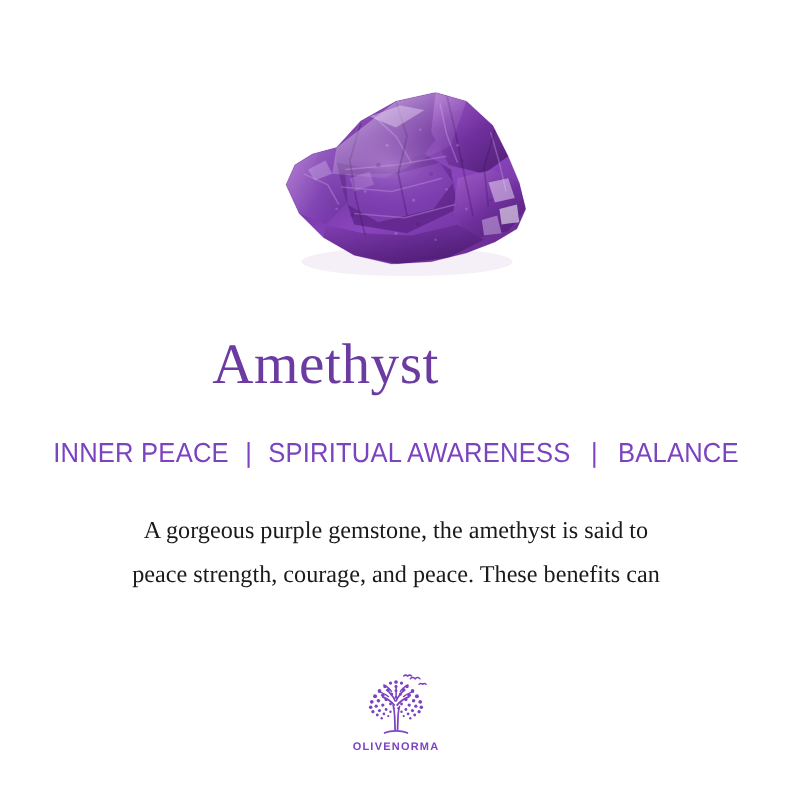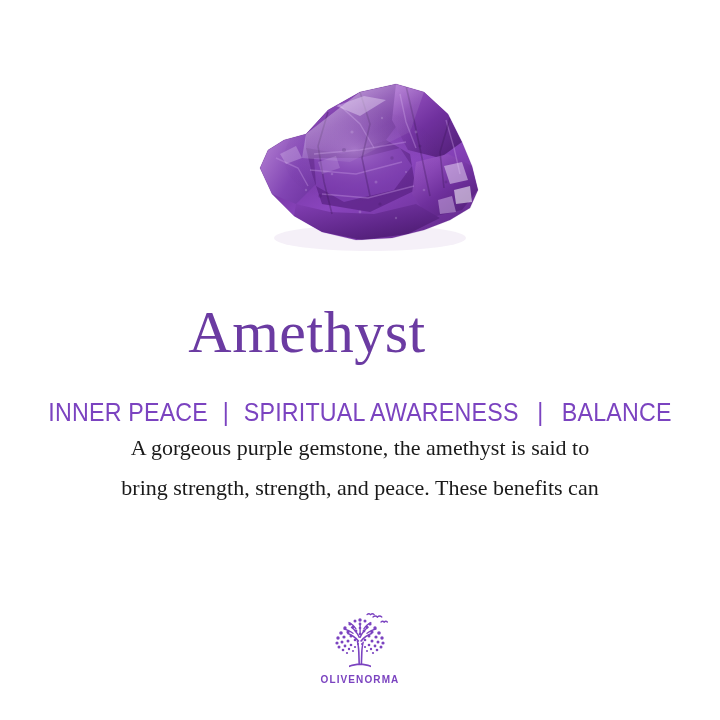--- a/index.html
+++ b/index.html
@@ -32,26 +32,26 @@
     height: 210px;
   }
   .crystal-svg {
     display: block;
     margin: 0 auto;
   }
 
   
   .title {
     position: absolute;
-    left: 11px;
+    left: 0;
     top: 300px;
     width: 592px;
     text-align: center;
     font-family: "Liberation Serif", "DejaVu Serif", serif;
-    font-size: 60px;
+    font-size: 52px;
     line-height: 64px;
     font-weight: 400;
     letter-spacing: 0.5px;
     color: #6B3BA2;
     white-space: nowrap;
   }
 
   
   .subtitle {
     position: absolute;
@@ -74,21 +74,21 @@
     padding: 0 9px;
     color: #7B43C0;
     font-weight: 300;
   }
   .subtitle .sep.wide { padding: 0 13px; }
 
   
   .body-copy {
     position: absolute;
     left: 52px;
-    top: 428px;
+    top: 462px;
     width: 616px;
     text-align: center;
     font-family: "Liberation Serif", "DejaVu Serif", serif;
     font-size: 22px;
     line-height: 40px;
     color: #1a1a1a;
   }
   .body-copy .ln { display: block; white-space: nowrap; }
 
   
@@ -245,21 +245,21 @@
   <div class="subtitle">
     <span class="kw">INNER PEACE</span>
     <span class="sep">|</span>
     <span class="kw">SPIRITUAL AWARENESS</span>
     <span class="sep wide">|</span>
     <span class="kw">BALANCE</span>
   </div>
 
   <div class="body-copy">
     <span class="ln">A gorgeous purple gemstone, the amethyst is said to</span>
-    <span class="ln">bring strength, strength, and peace. These benefits can</span>
+    <span class="ln">peace strength, courage, and peace. These benefits can</span>
   </div>
 
   <div class="logo">
     <svg class="logo-mark" width="62" height="60" viewBox="0 0 62 60">
       <g fill="#7B43C0">
 
         <path d="M29.4,52 L29.0,40 C28.9,36 28.4,32 27.6,29 L29.0,28.6
                  C29.8,31.6 30.4,35.6 30.6,39.8 L31.0,52 Z"></path>
         <path d="M31.6,52 L32.0,40.4 C32.2,36.4 32.8,32.4 33.6,29.4 L35.0,29.8
                  C34.2,32.8 33.7,36.6 33.6,40.4 L33.2,52 Z"></path>

